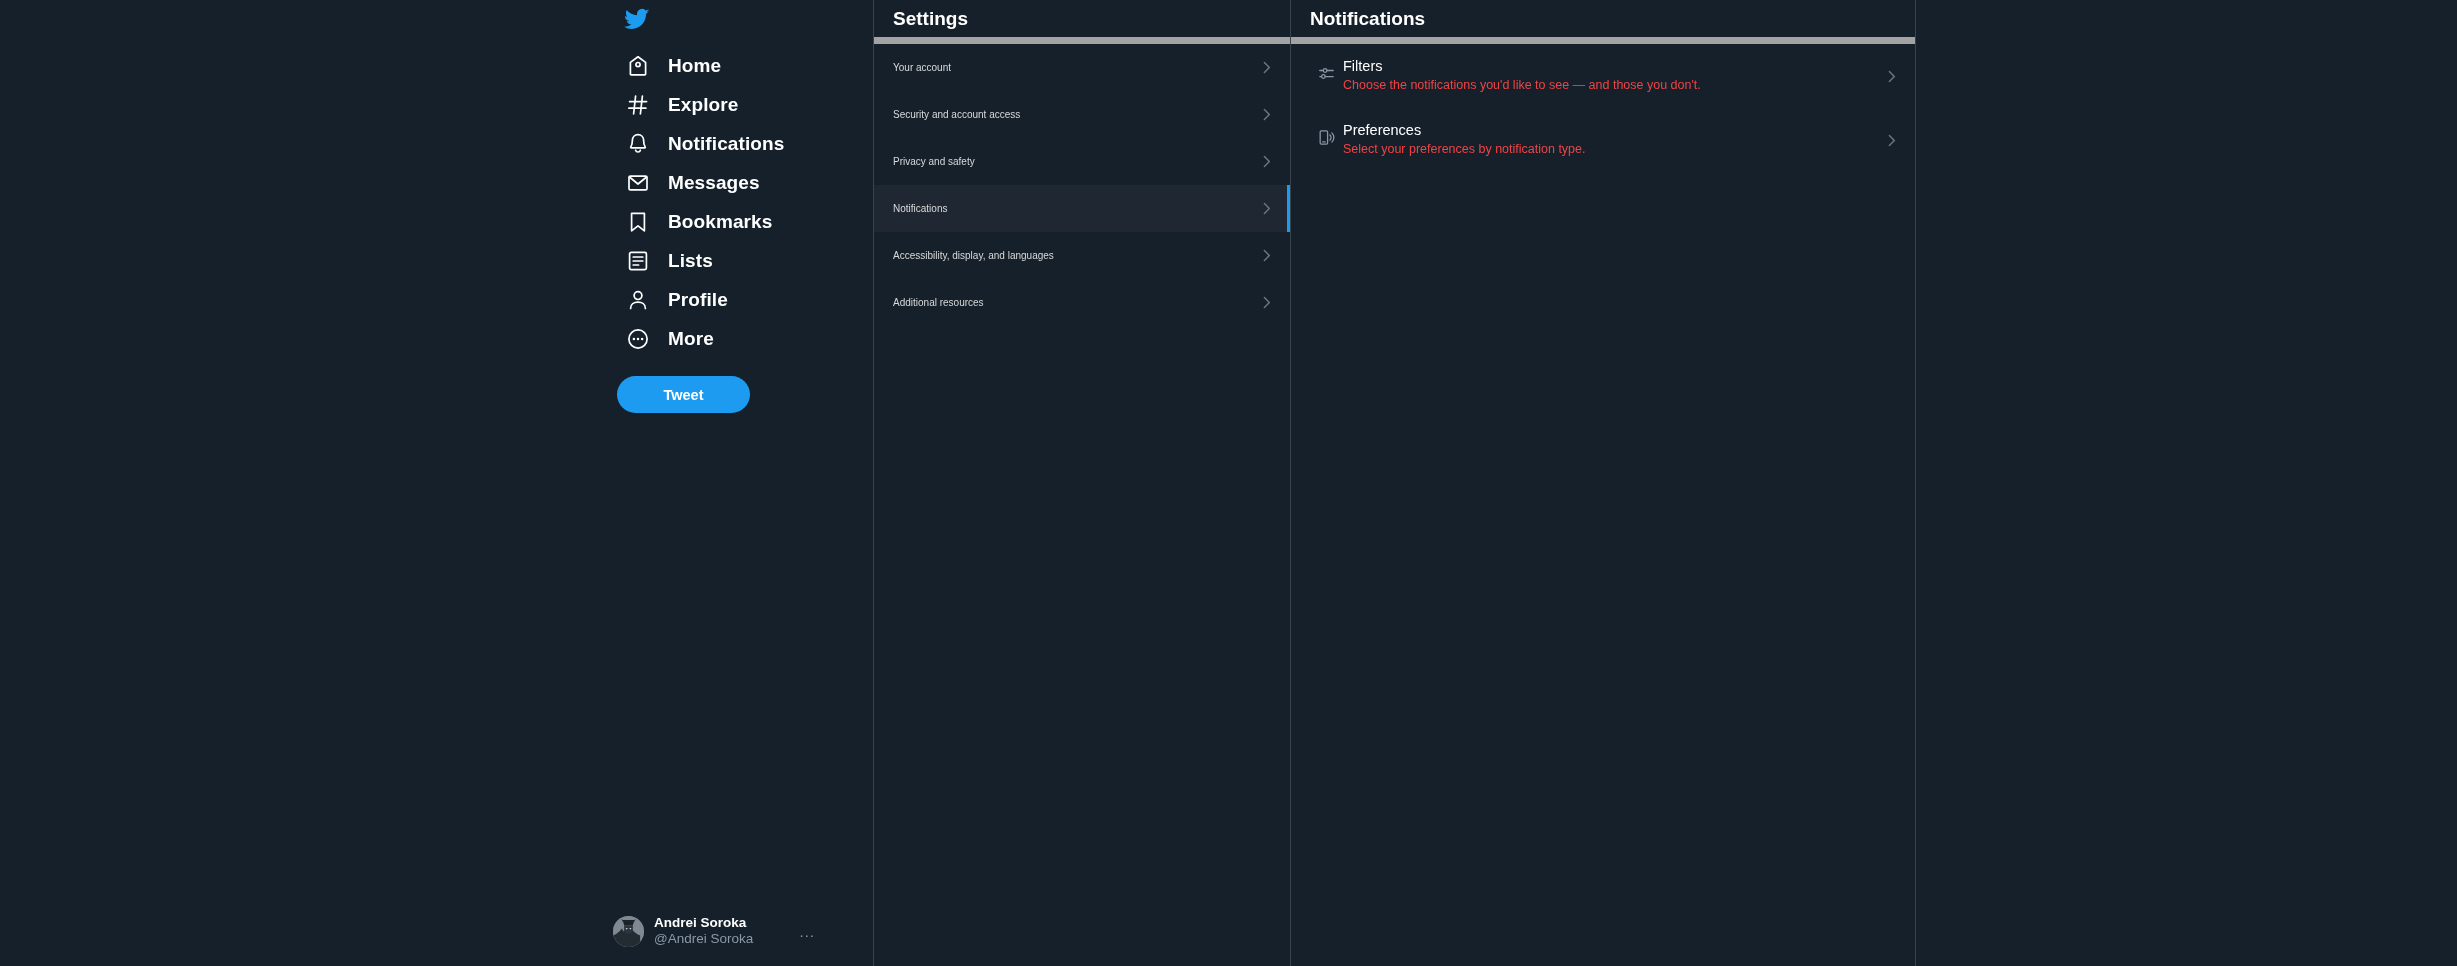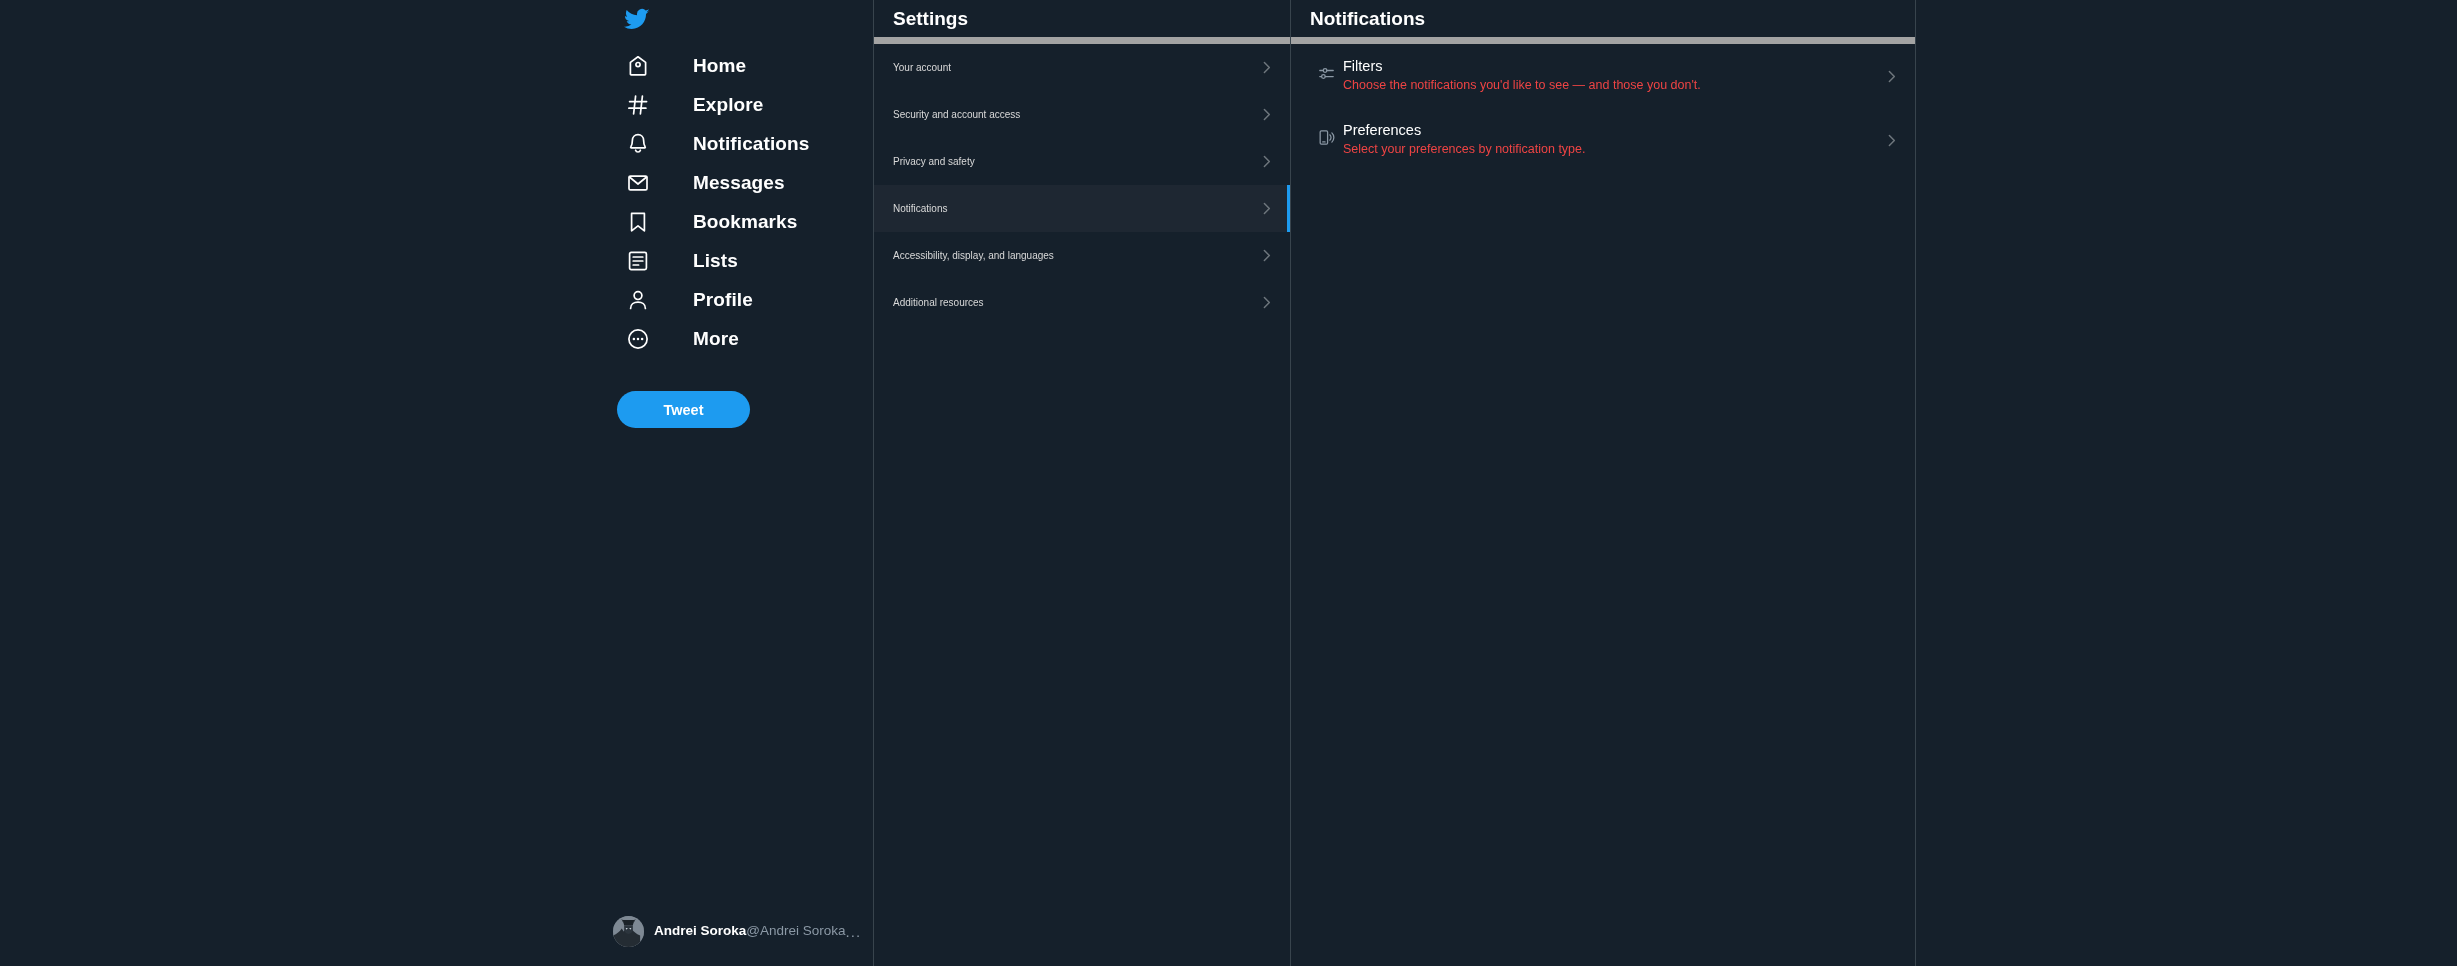--- a/index.html
+++ b/index.html
@@ -43,21 +43,20 @@
 
   .nav-item {
     display: flex;
     align-items: center;
     height: 38px;
     margin-bottom: 1px;
     padding-left: 7px;
     cursor: pointer;
     border-radius: 999px;
     width: 188px;
-    gap: 25px;
   }
   .nav-item .ic {
     width: 27px;
     height: 27px;
     flex: 0 0 27px;
     display: flex;
     align-items: center;
     justify-content: center;
     color: #ffffff;
   }
@@ -66,21 +65,21 @@
     margin-left: 17px;
     font-size: 19px;
     font-weight: bold;
     color: #ffffff;
     letter-spacing: 0.1px;
     white-space: nowrap;
   }
   .nav-spacer-home   { margin-top: 9px; }
 
   .tweet-btn {
-    margin-top: 33px;
+    margin-top: 18px;
     margin-left: 0px;
     width: 133px;
     height: 37px;
     border-radius: 999px;
     background: #1d9bf0;
     color: #ffffff;
     font-size: 14.5px;
     font-weight: bold;
     border: none;
     display: flex;
@@ -108,21 +107,21 @@
     flex: 0 0 31px;
     border-radius: 50%;
     overflow: hidden;
     background: #5a6570;
     position: relative;
   }
   .avatar svg { width: 31px; height: 31px; display: block; }
   .account-text {
     margin-left: 10px;
     display: flex;
-    flex-direction: row;
+    flex-direction: column;
     justify-content: flex-start;
     line-height: 1.15;
   }
   .account-name {
     font-size: 13.5px;
     font-weight: bold;
     color: #ffffff;
     white-space: nowrap;
   }
   .account-handle {

